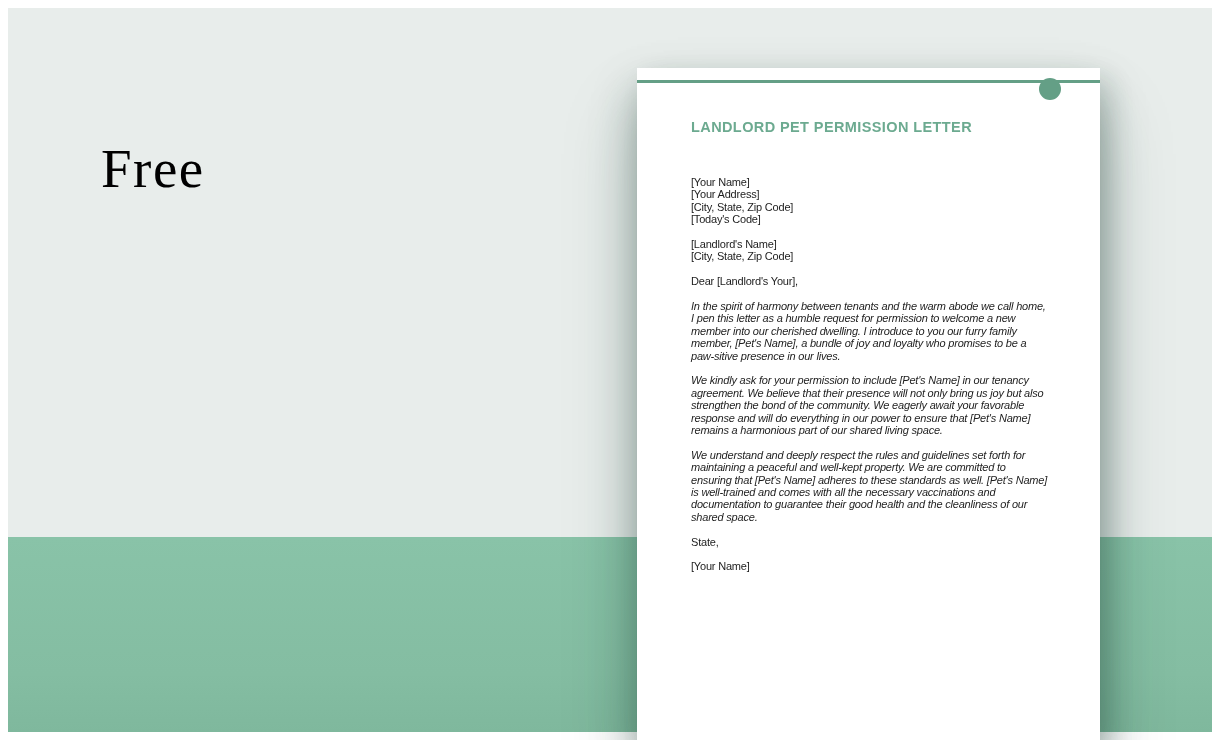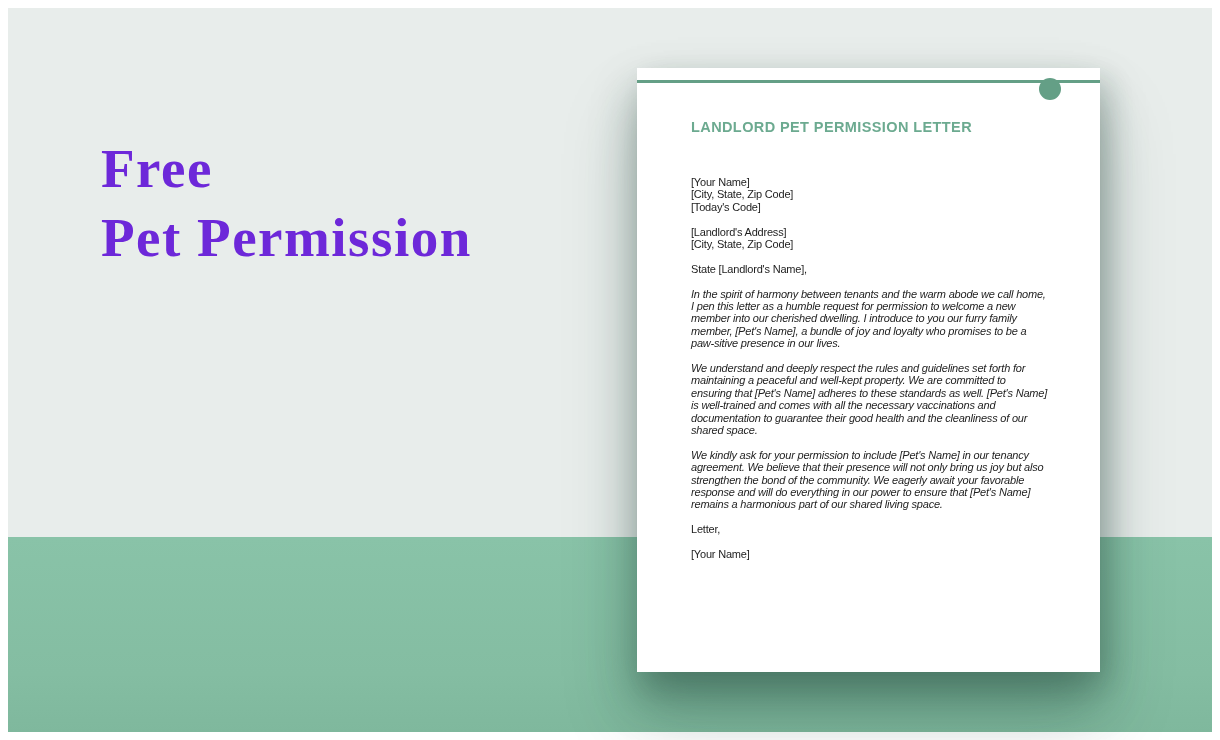--- a/index.html
+++ b/index.html
@@ -28,32 +28,32 @@
     left: 8px; top: 537px;
     width: 1204px; height: 195px;
     background: linear-gradient(180deg, #89c3a8 0%, #84bda2 70%, #7fb89d 100%);
   }
 
   
   .poster-title {
     position: absolute;
     left: 101px; top: 134px;
     font-family: "Liberation Serif", "DejaVu Serif", serif;
-    font-weight: 700;
+    font-weight: 400;
     font-size: 55px;
     line-height: 69px;
     letter-spacing: 1.5px;
-    color: #6d28d9;
+    color: #000000;
   }
 
   
   .letter-page {
     position: absolute;
     left: 637px; top: 68px;
-    width: 463px; height: 604px;
+    width: 463px; height: 672px;
     background: #ffffff;
     box-shadow: 0 24px 40px rgba(25, 60, 48, 0.35),
                 0 45px 70px rgba(25, 60, 48, 0.22),
                 10px 10px 24px rgba(25, 60, 48, 0.12);
   }
 
   .accent-line {
     position: absolute;
     top: 12px; left: 0;
     width: 100%; height: 3px;
@@ -97,47 +97,47 @@
 </head>
 <body>
 
 <div class="canvas">
 
   <div class="hero-panel"></div>
   <div class="accent-band"></div>
 
   <div class="poster-title">
     <div>Free</div>
-    <div>Pet Permission</div>
   </div>
 
   <div class="letter-page">
     <div class="accent-line"></div>
     <div class="accent-dot"></div>
 
     <div class="letter-heading">LANDLORD PET PERMISSION LETTER</div>
 
     <div class="letter-body">
 
       <div class="addr-block">
         <div class="addr-line">[Your Name]</div>
+        <div class="addr-line">[Your Address]</div>
         <div class="addr-line">[City, State, Zip Code]</div>
         <div class="addr-line">[Today's Code]</div>
       </div>
 
       <div class="addr-block">
-        <div class="addr-line">[Landlord's Address]</div>
+        <div class="addr-line">[Landlord's Name]</div>
         <div class="addr-line">[City, State, Zip Code]</div>
       </div>
 
-      <div class="salutation">State [Landlord's Name],</div>
+      <div class="salutation">Dear [Landlord's Your],</div>
 
       <p>In the spirit of harmony between tenants and the warm abode we call home, I pen this letter as a humble request for permission to welcome a new member into our cherished dwelling. I introduce to you our furry family member, [Pet's Name], a bundle of joy and loyalty who promises to be a paw-sitive presence in our lives.</p>
+      <p>We kindly ask for your permission to include [Pet's Name] in our tenancy agreement. We believe that their presence will not only bring us joy but also strengthen the bond of the community. We eagerly await your favorable response and will do everything in our power to ensure that [Pet's Name] remains a harmonious part of our shared living space.</p>
       <p>We understand and deeply respect the rules and guidelines set forth for maintaining a peaceful and well-kept property. We are committed to ensuring that [Pet's Name] adheres to these standards as well. [Pet's Name] is well-trained and comes with all the necessary vaccinations and documentation to guarantee their good health and the cleanliness of our shared space.</p>
-      <p>We kindly ask for your permission to include [Pet's Name] in our tenancy agreement. We believe that their presence will not only bring us joy but also strengthen the bond of the community. We eagerly await your favorable response and will do everything in our power to ensure that [Pet's Name] remains a harmonious part of our shared living space.</p>
 
-      <div class="closing">Letter,</div>
+      <div class="closing">State,</div>
       <div class="signature">[Your Name]</div>
 
     </div>
   </div>
 
 </div>
 
 </body></html>

